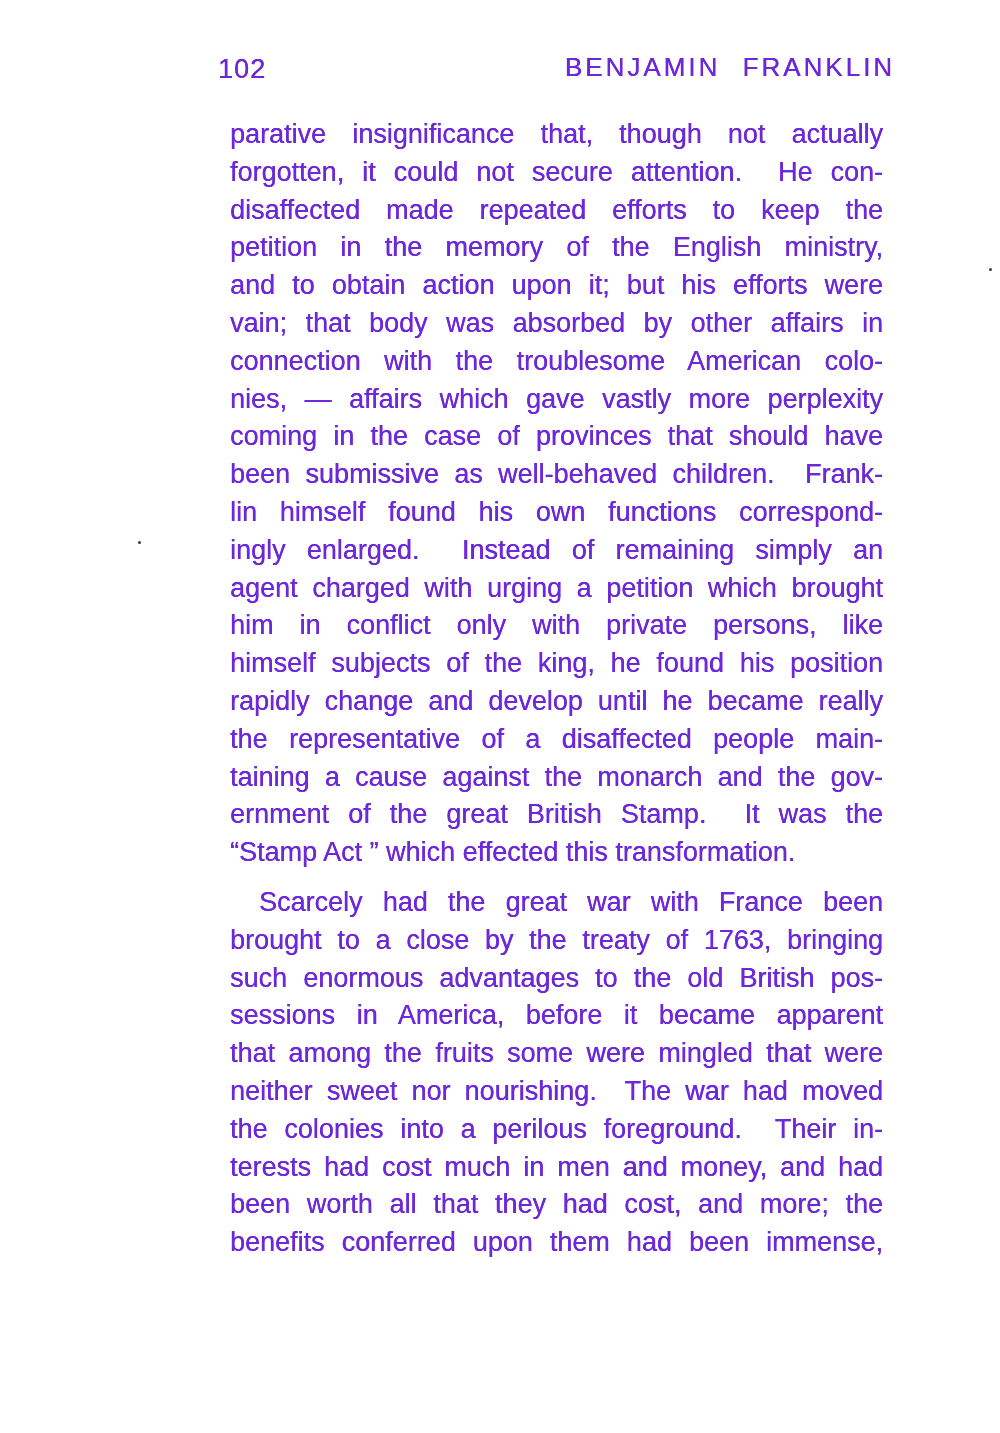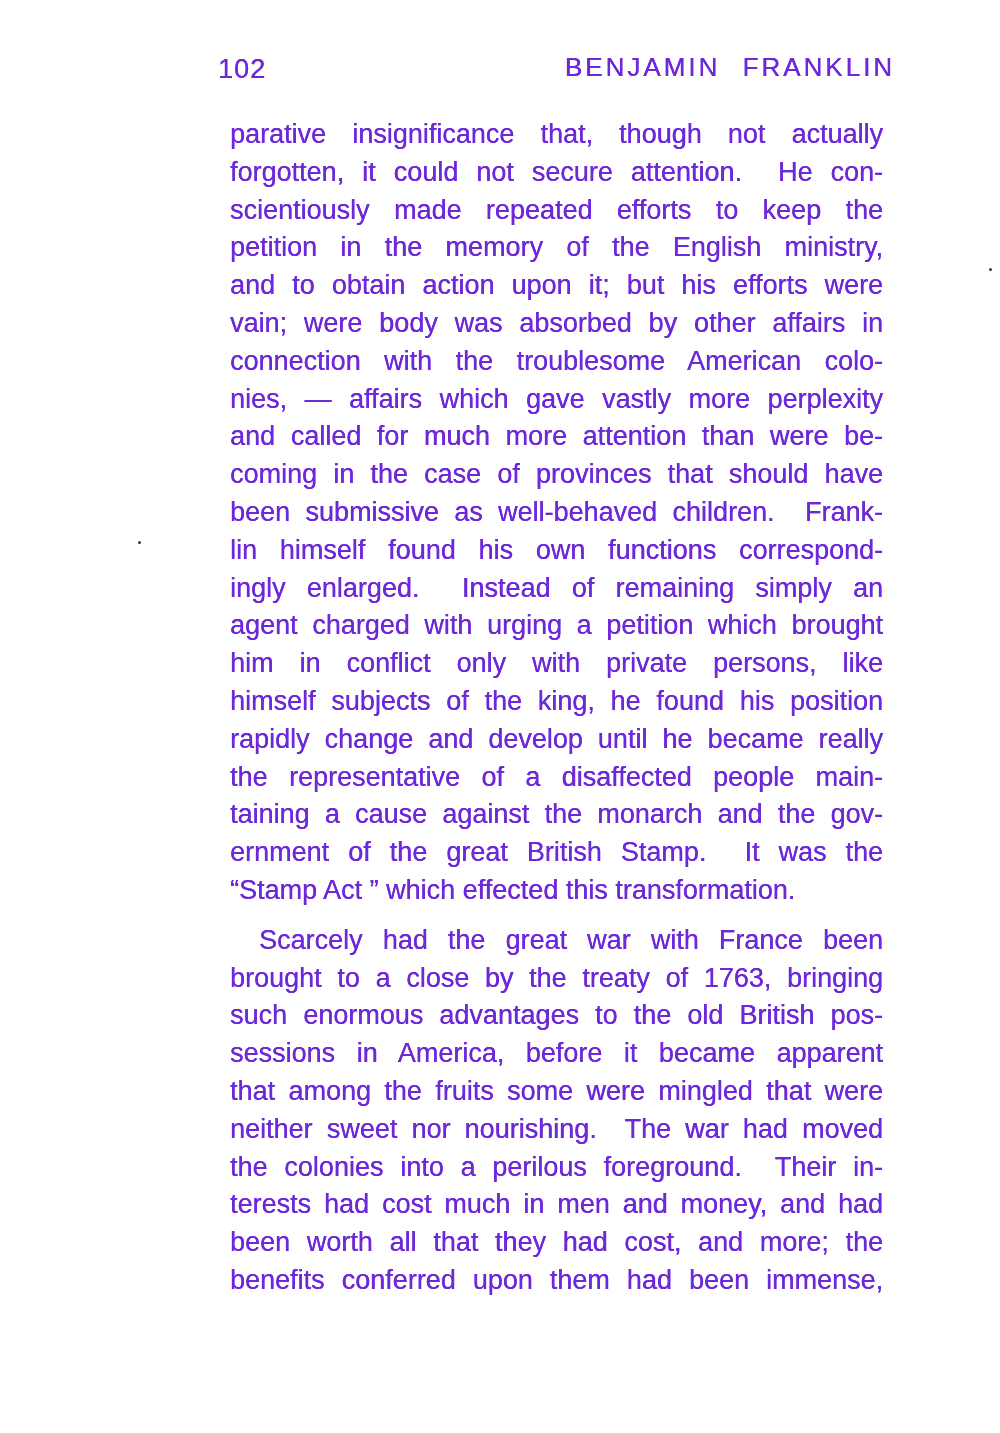--- a/index.html
+++ b/index.html
@@ -67,27 +67,26 @@
 
   <div class="running-head">
     <span class="pageno">102</span>
     <span class="running-title">BENJAMIN FRANKLIN</span>
   </div>
 
   <div class="body-text">
     <div class="paragraph no-just-last">
         <div class="line">parative insignificance that, though not actually</div>
         <div class="line">forgotten, it could not secure attention.  He con-</div>
-        <div class="line">scientiously made repeated efforts to keep the</div>
+        <div class="line">disaffected made repeated efforts to keep the</div>
         <div class="line">petition in the memory of the English ministry,</div>
         <div class="line">and to obtain action upon it; but his efforts were</div>
-        <div class="line">vain; were body was absorbed by other affairs in</div>
+        <div class="line">vain; that body was absorbed by other affairs in</div>
         <div class="line">connection with the troublesome American colo-</div>
         <div class="line">nies, — affairs which gave vastly more perplexity</div>
-        <div class="line">and called for much more attention than were be-</div>
         <div class="line">coming in the case of provinces that should have</div>
         <div class="line">been submissive as well-behaved children.  Frank-</div>
         <div class="line">lin himself found his own functions correspond-</div>
         <div class="line">ingly enlarged.  Instead of remaining simply an</div>
         <div class="line">agent charged with urging a petition which brought</div>
         <div class="line">him in conflict only with private persons, like</div>
         <div class="line">himself subjects of the king, he found his position</div>
         <div class="line">rapidly change and develop until he became really</div>
         <div class="line">the representative of a disaffected people main-</div>
         <div class="line">taining a cause against the monarch and the gov-</div>

